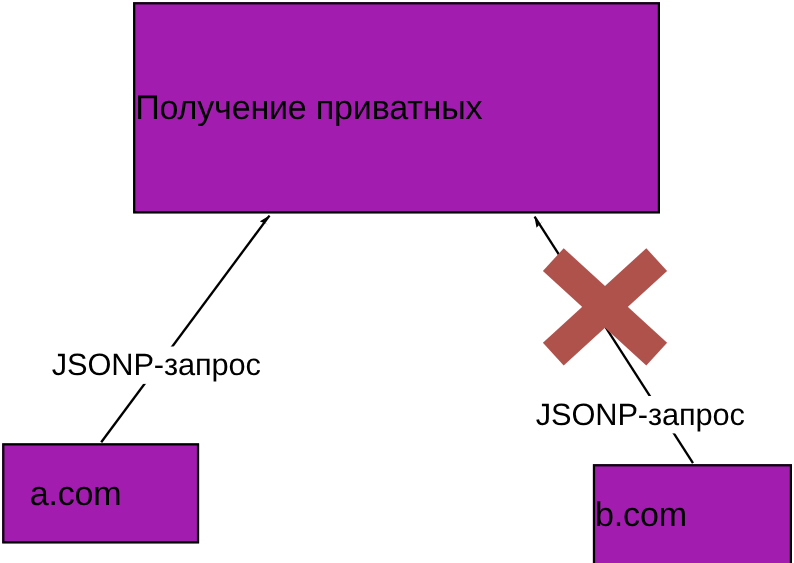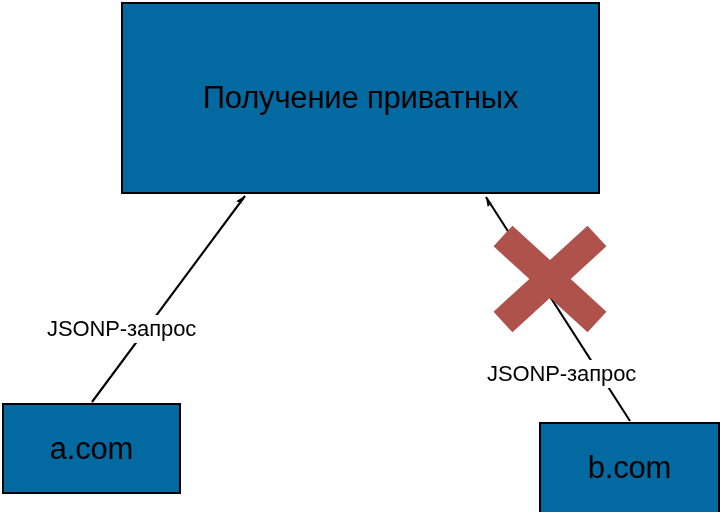--- a/index.html
+++ b/index.html
@@ -21,59 +21,60 @@
     position: absolute;
     left: 0;
     top: 0;
     width: 722px;
     height: 512px;
   }
   .node-box {
     position: absolute;
     box-sizing: border-box;
     border: 2px solid #000000;
-    background: #0369a1;
+    background: #a21caf;
     display: flex;
     align-items: center;
-    justify-content: center;
+    justify-content: flex-start;
     text-align: center;
   }
   #node-main {
     left: 121px;
     top: 2px;
     width: 479px;
     height: 192px;
   }
   #node-main .node-text {
     font-size: 31px;
     line-height: 1.38;
     color: #000000;
     letter-spacing: -0.2px;
   }
   #node-a {
     left: 2px;
     top: 403px;
     width: 179px;
     height: 91px;
+    padding-left: 23px;
   }
   #node-b {
     left: 539px;
     top: 422px;
     width: 181px;
     height: 92px;
   }
   #node-a .node-text,
   #node-b .node-text {
     font-size: 31px;
     color: #000000;
     letter-spacing: -0.2px;
   }
   .edge-label {
     position: absolute;
-    font-size: 22px;
+    font-size: 28px;
     color: #000000;
     white-space: nowrap;
     background: #ffffff;
     padding: 1px 3px;
     letter-spacing: -0.1px;
   }
   #label-left {
     left: 44px;
     top: 315px;
   }

